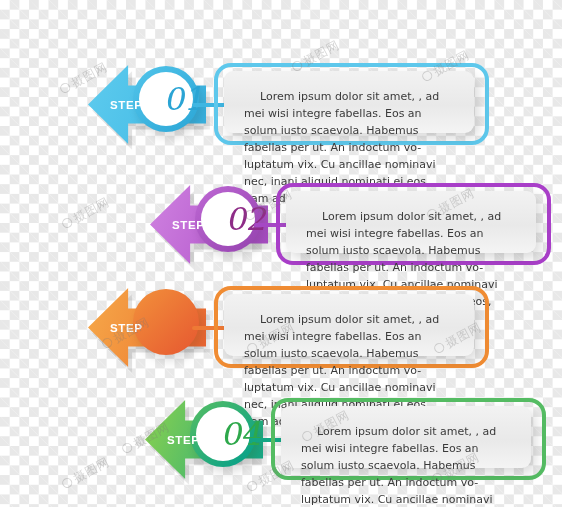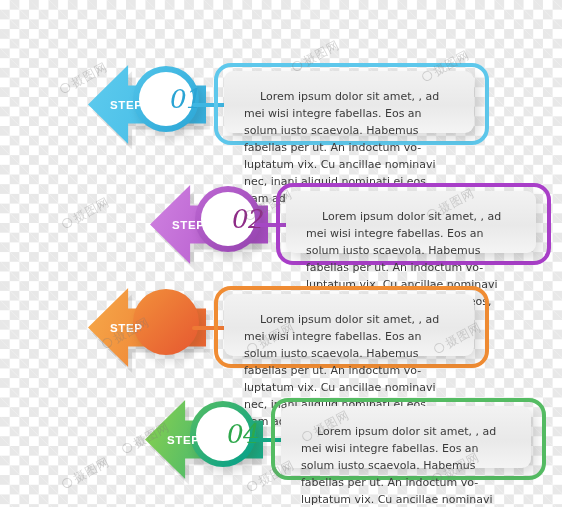--- a/index.html
+++ b/index.html
@@ -56,21 +56,21 @@
   }
   .circle{
     position:absolute;left:51px;top:7px;width:54px;height:54px;border-radius:50%;
     background:#ffffff;
     box-shadow:inset 0 0 0 0 rgba(0,0,0,0);
     display:flex;align-items:center;justify-content:center;
   }
   .num{
     font-family:"DejaVu Serif", serif;
     font-style:italic;
-    font-size:26px;
+    font-size:32px;
     line-height:1;
     letter-spacing:-0.5px;
     -webkit-user-select:none;user-select:none;margin-left:40px;
   }
   .step-label{
     position:absolute;
     left:22px;top:50%;transform:translateY(-50%);
     color:#ffffff;
     font-family:"Liberation Sans", sans-serif;
     font-size:11.5px;

